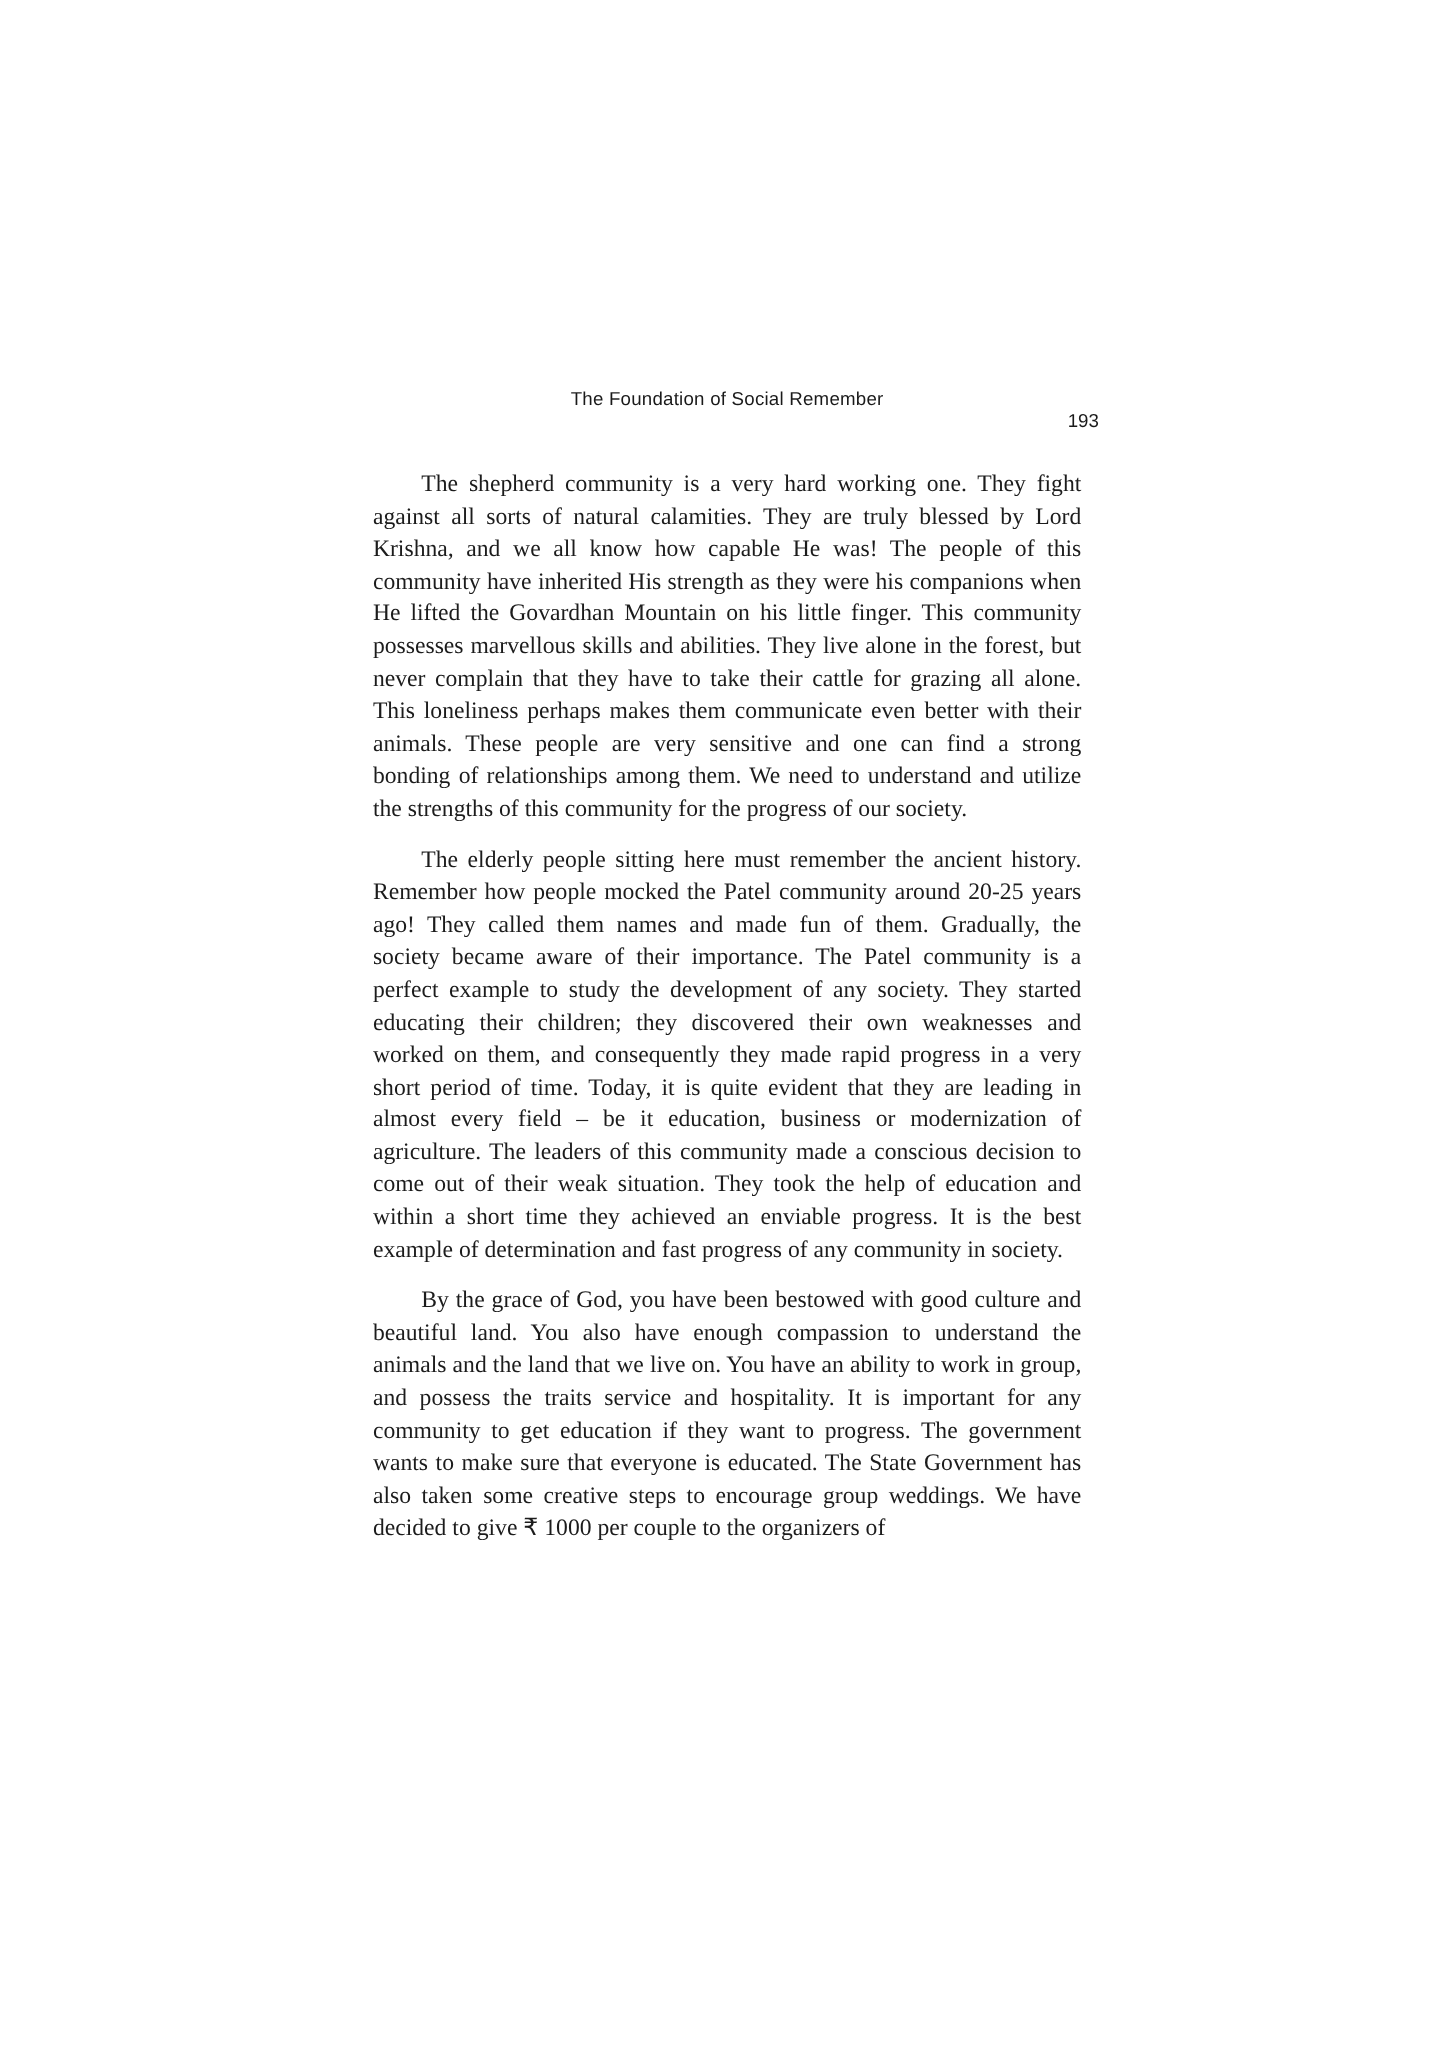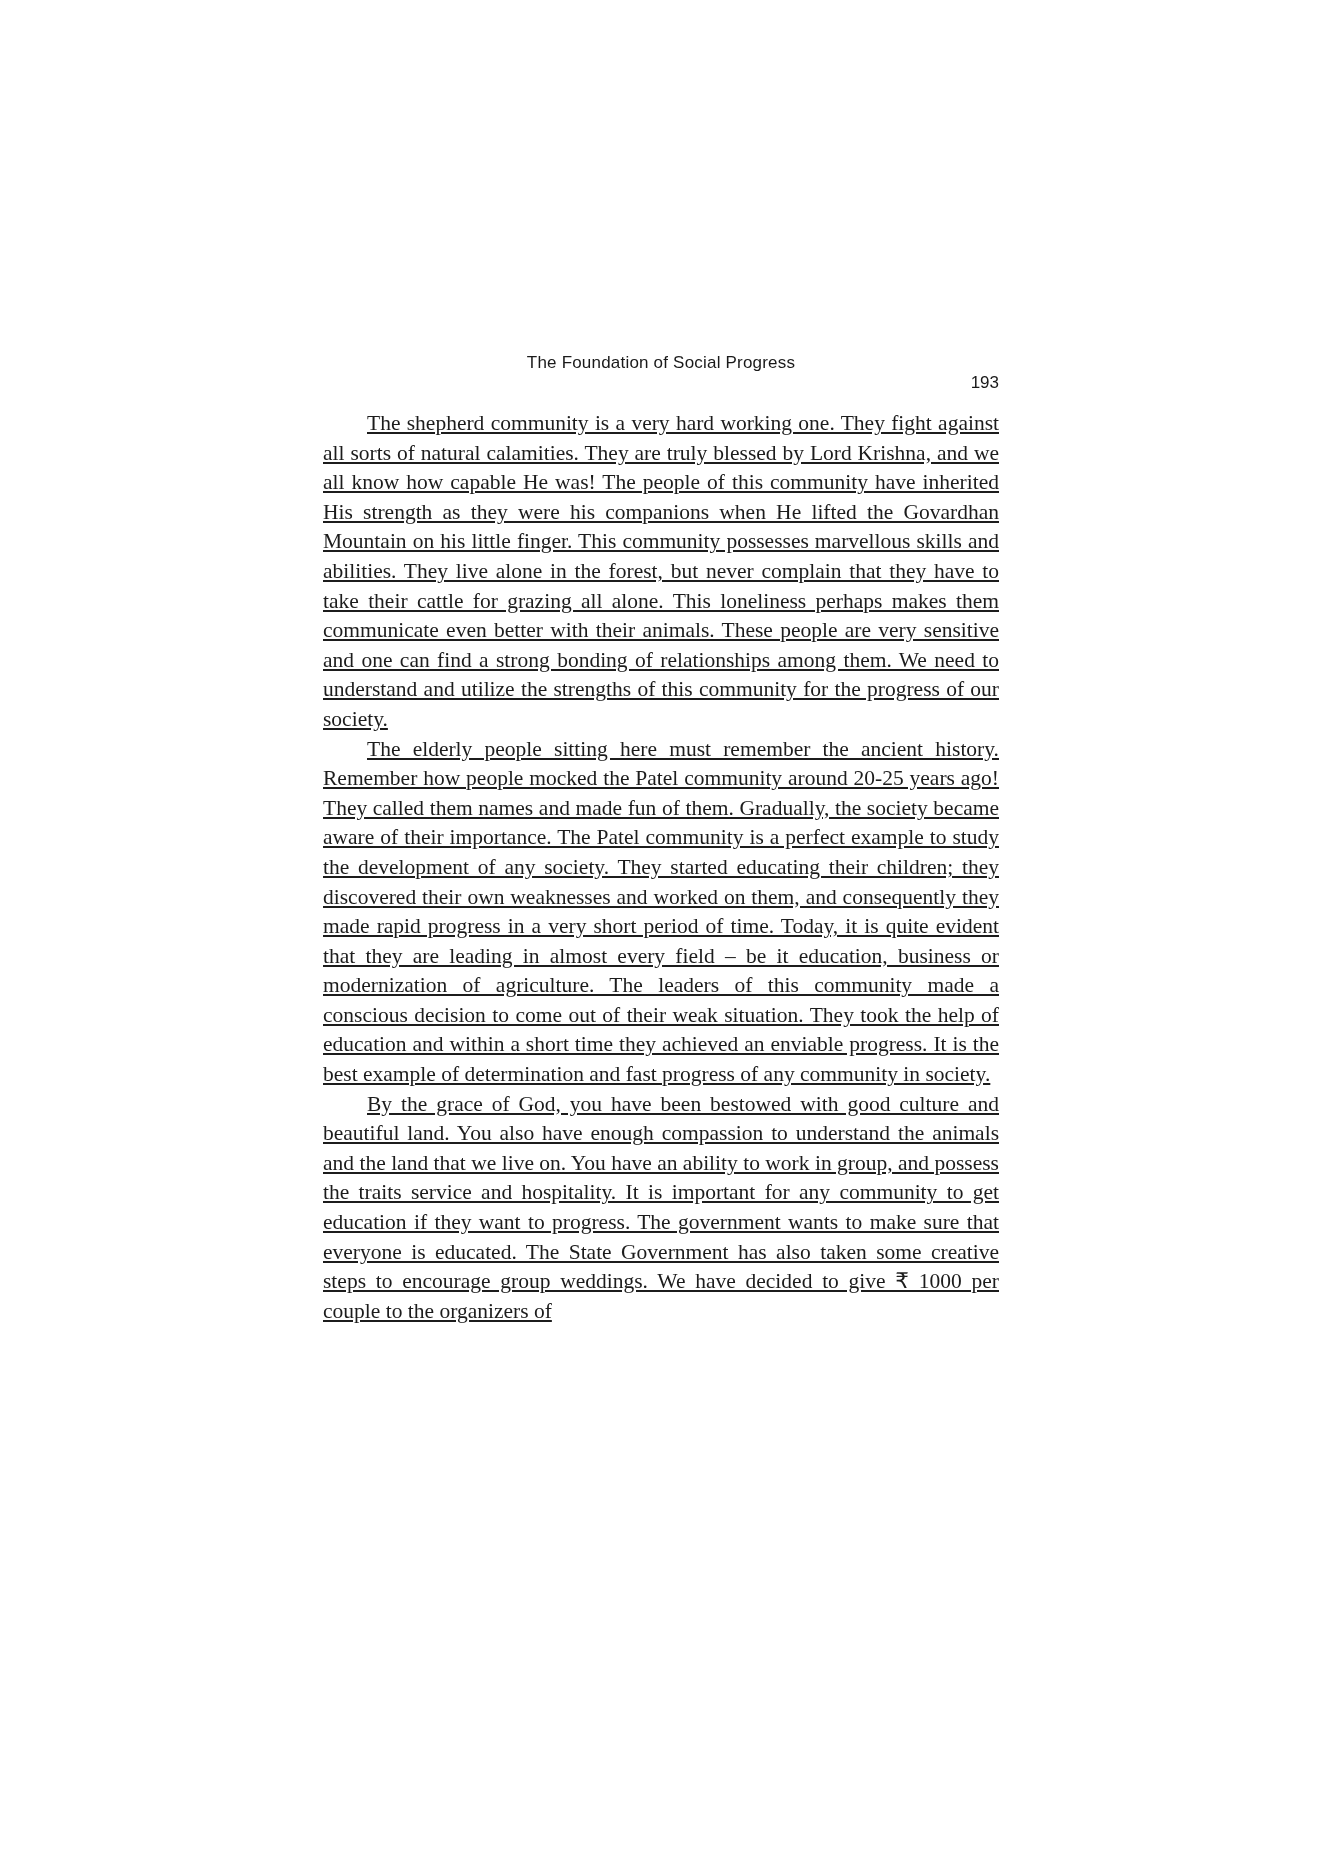--- a/index.html
+++ b/index.html
@@ -40,33 +40,32 @@
     top: 409px;
     left: 323px;
     width: 676px;
     font-family: "Liberation Serif", "DejaVu Sans", serif;
     font-size: 21.5px;
     line-height: 29.6px;
     color: #1c1c1c;
     text-align: justify;
   }
   .page-body p {
-    margin: 0;
+    margin: 16px;
     padding: 0;
     text-indent: 44px;
-    text-decoration: underline;
   }
 </style>
 </head>
 <body>
 
 <main class="page">
 
   <header class="page-header">
-    <span class="running-head">The Foundation of Social Progress</span>
+    <span class="running-head">The Foundation of Social Remember</span>
     <span class="page-number">193</span>
   </header>
 
   <section class="page-body">
     <p>The shepherd community is a very hard working one. They fight against all sorts of natural calamities. They are truly blessed by Lord Krishna, and we all know how capable He was! The people of this community have inherited His strength as they were his companions when He lifted the Govardhan Mountain on his little finger. This community possesses marvellous skills and abilities. They live alone in the forest, but never complain that they have to take their cattle for grazing all alone. This loneliness perhaps makes them communicate even better with their animals. These people are very sensitive and one can find a strong bonding of relationships among them. We need to understand and utilize the strengths of this community for the progress of our society.</p>
     <p>The elderly people sitting here must remember the ancient history. Remember how people mocked the Patel community around 20-25 years ago! They called them names and made fun of them. Gradually, the society became aware of their importance. The Patel community is a perfect example to study the development of any society. They started educating their children; they discovered their own weaknesses and worked on them, and consequently they made rapid progress in a very short period of time. Today, it is quite evident that they are leading in almost every field – be it education, business or modernization of agriculture. The leaders of this community made a conscious decision to come out of their weak situation. They took the help of education and within a short time they achieved an enviable progress. It is the best example of determination and fast progress of any community in society.</p>
     <p>By the grace of God, you have been bestowed with good culture and beautiful land. You also have enough compassion to understand the animals and the land that we live on. You have an ability to work in group, and possess the traits service and hospitality. It is important for any community to get education if they want to progress. The government wants to make sure that everyone is educated. The State Government has also taken some creative steps to encourage group weddings. We have decided to give ₹ 1000 per couple to the organizers of</p>
   </section>
 
 </main>

